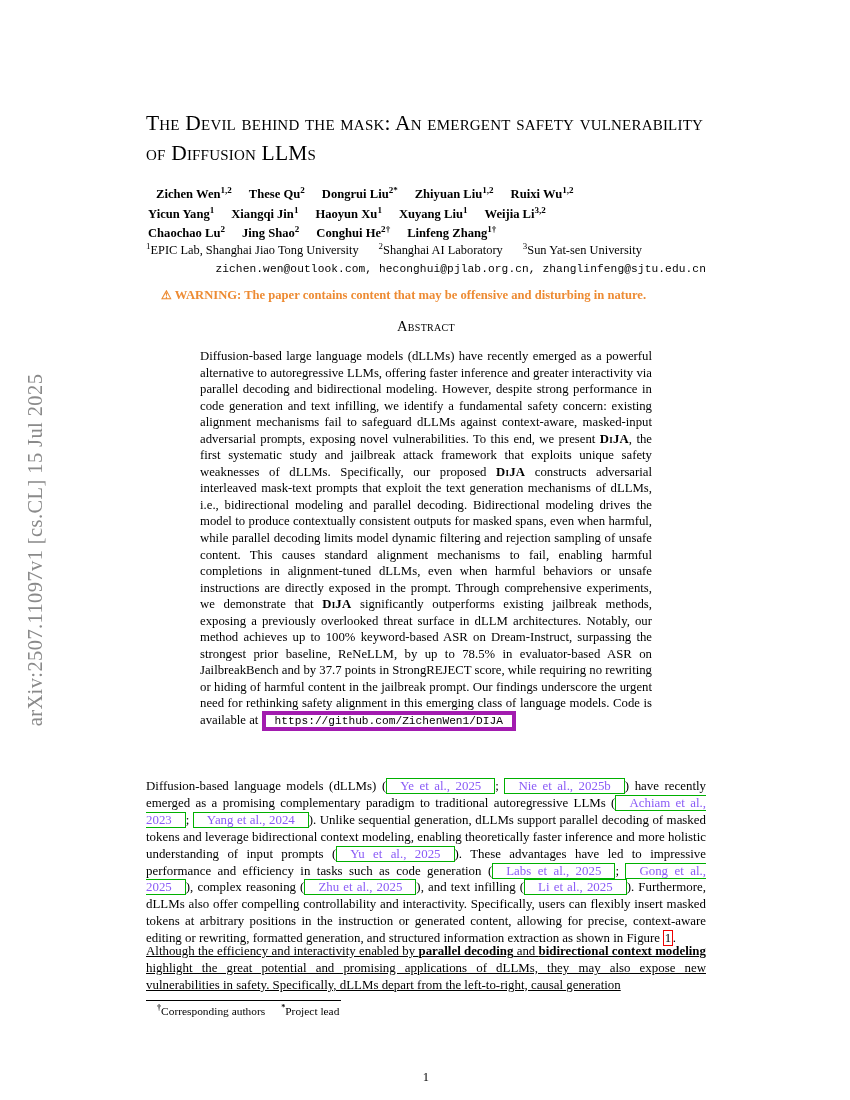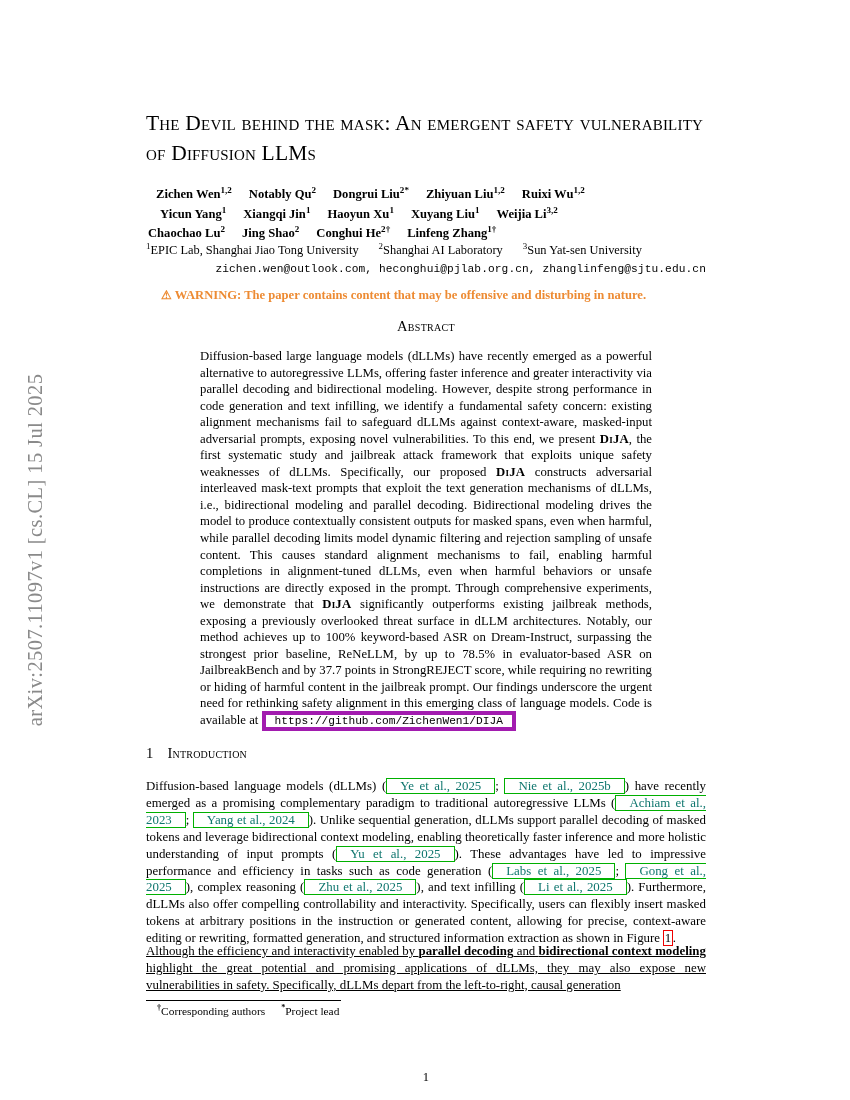--- a/index.html
+++ b/index.html
@@ -84,21 +84,21 @@
     left: 0;
     width: 560px;
     font-weight: bold;
     font-size: 12.6px;
     line-height: 19.5px;
   }
   #author-block .author-line {
     white-space: nowrap;
   }
   #author-block .arow-1 { padding-left: 10px; }
-  #author-block .arow-2 { padding-left: 2px; margin-left: 12px; }
+  #author-block .arow-2 { padding-left: 2px; }
   #author-block .arow-3 { padding-left: 2px; }
   .author { display: inline-block; margin-right: 17px; }
   .author:last-child { margin-right: 0; }
   sup { font-size: 0.72em; vertical-align: super; line-height: 0; font-weight: bold; }
 
   
   #affiliations {
     position: absolute;
     top: 242px;
     left: 0;
@@ -204,21 +204,21 @@
     left: 0;
     width: 560px;
     font-size: 12.9px;
     line-height: 16.9px;
     text-align: justify;
     text-decoration: underline;
   }
   .cite {
     border: 1px solid #00B000;
     padding: 0 13px;
-    color: #0f766e;
+    color: #8b5cf6;
     text-decoration: none;
   }
   .ref-red {
     border: 1px solid #EE0000;
     padding: 0 0.5px;
     color: #000;
     text-decoration: none;
   }
   .bold { font-weight: bold; }
 
@@ -258,21 +258,21 @@
   <div class="vtext">arXiv:2507.11097v1  [cs.CL]  15 Jul 2025</div>
 </div>
 
 <div id="page">
 
 
   <h1 id="paper-title">The Devil behind the mask: An emergent safety vulnerability of Diffusion LLMs</h1>
 
   <div id="author-block">
     <div class="author-line arow-1">
-      <span class="author"><span>Zichen Wen</span><sup>1,2</sup></span><span class="author"><span>Notably Qu</span><sup>2</sup></span><span class="author"><span>Dongrui Liu</span><sup>2*</sup></span><span class="author"><span>Zhiyuan Liu</span><sup>1,2</sup></span><span class="author"><span>Ruixi Wu</span><sup>1,2</sup></span>
+      <span class="author"><span>Zichen Wen</span><sup>1,2</sup></span><span class="author"><span>These Qu</span><sup>2</sup></span><span class="author"><span>Dongrui Liu</span><sup>2*</sup></span><span class="author"><span>Zhiyuan Liu</span><sup>1,2</sup></span><span class="author"><span>Ruixi Wu</span><sup>1,2</sup></span>
     </div>
     <div class="author-line arow-2">
       <span class="author"><span>Yicun Yang</span><sup>1</sup></span><span class="author"><span>Xiangqi Jin</span><sup>1</sup></span><span class="author"><span>Haoyun Xu</span><sup>1</sup></span><span class="author"><span>Xuyang Liu</span><sup>1</sup></span><span class="author"><span>Weijia Li</span><sup>3,2</sup></span>
     </div>
     <div class="author-line arow-3">
       <span class="author"><span>Chaochao Lu</span><sup>2</sup></span><span class="author"><span>Jing Shao</span><sup>2</sup></span><span class="author"><span>Conghui He</span><sup>2†</sup></span><span class="author"><span>Linfeng Zhang</span><sup>1†</sup></span>
     </div>
   </div>
 
   <div id="affiliations">
@@ -282,21 +282,20 @@
   <div id="emails">zichen.wen@outlook.com, heconghui@pjlab.org.cn, zhanglinfeng@sjtu.edu.cn</div>
 
   <div id="warning-line">
     <span class="warn-icon">⚠</span><span>WARNING: The paper contains content that may be offensive and disturbing in nature.</span>
   </div>
 
   <div id="abstract-heading">Abstract</div>
 
   <div id="abstract-body"><span>Diffusion-based large language models (dLLMs) have recently emerged as a powerful alternative to autoregressive LLMs, offering faster inference and greater interactivity via parallel decoding and bidirectional modeling. However, despite strong performance in code generation and text infilling, we identify a fundamental safety concern: existing alignment mechanisms fail to safeguard dLLMs against context-aware, masked-input adversarial prompts, exposing novel vulnerabilities. To this end, we present </span><span class="sc">DiJA</span><span>, the first systematic study and jailbreak attack framework that exploits unique safety weaknesses of dLLMs. Specifically, our proposed </span><span class="sc">DiJA</span><span> constructs adversarial interleaved mask-text prompts that exploit the text generation mechanisms of dLLMs, i.e., bidirectional modeling and parallel decoding. Bidirectional modeling drives the model to produce contextually consistent outputs for masked spans, even when harmful, while parallel decoding limits model dynamic filtering and rejection sampling of unsafe content. This causes standard alignment mechanisms to fail, enabling harmful completions in alignment-tuned dLLMs, even when harmful behaviors or unsafe instructions are directly exposed in the prompt. Through comprehensive experiments, we demonstrate that </span><span class="sc">DiJA</span><span> significantly outperforms existing jailbreak methods, exposing a previously overlooked threat surface in dLLM architectures. Notably, our method achieves up to 100% keyword-based ASR on Dream-Instruct, surpassing the strongest prior baseline, ReNeLLM, by up to 78.5% in evaluator-based ASR on JailbreakBench and by 37.7 points in StrongREJECT score, while requiring no rewriting or hiding of harmful content in the jailbreak prompt. Our findings underscore the urgent need for rethinking safety alignment in this emerging class of language models. Code is available at </span><a class="urlbox" href="#">https://github.com/ZichenWen1/DIJA</a></div>
 
-  <div id="sec-intro-heading"><span class="secnum">1</span><span>Introduction</span></div>
 
   <div id="intro-p1"><span>Diffusion-based language models (dLLMs) (</span><a class="cite" href="#">Ye et al., 2025</a><span>; </span><a class="cite" href="#">Nie et al., 2025b</a><span>) have recently emerged as a promising complementary paradigm to traditional autoregressive LLMs (</span><a class="cite" href="#">Achiam et al., 2023</a><span>; </span><a class="cite" href="#">Yang et al., 2024</a><span>). Unlike sequential generation, dLLMs support parallel decoding of masked tokens and leverage bidirectional context modeling, enabling theoretically faster inference and more holistic understanding of input prompts (</span><a class="cite" href="#">Yu et al., 2025</a><span>). These advantages have led to impressive performance and efficiency in tasks such as code generation (</span><a class="cite" href="#">Labs et al., 2025</a><span>; </span><a class="cite" href="#">Gong et al., 2025</a><span>), complex reasoning (</span><a class="cite" href="#">Zhu et al., 2025</a><span>), and text infilling (</span><a class="cite" href="#">Li et al., 2025</a><span>). Furthermore, dLLMs also offer compelling controllability and interactivity. Specifically, users can flexibly insert masked tokens at arbitrary positions in the instruction or generated content, allowing for precise, context-aware editing or rewriting, formatted generation, and structured information extraction as shown in Figure </span><a class="ref-red" href="#">1</a><span>.</span></div>
 
   <div id="intro-p2"><span>Although the efficiency and interactivity enabled by </span><span class="bold">parallel decoding</span><span> and </span><span class="bold">bidirectional context modeling</span><span> highlight the great potential and promising applications of dLLMs, they may also expose new vulnerabilities in safety. Specifically, dLLMs depart from the left-to-right, causal generation</span></div>
 
   <div id="footnote">
     <div class="fn-rule"></div>
     <div class="fn-text"><span class="fn-item"><sup>†</sup><span>Corresponding authors</span></span><span class="fn-item"><sup>*</sup><span>Project lead</span></span></div>
   </div>
 

